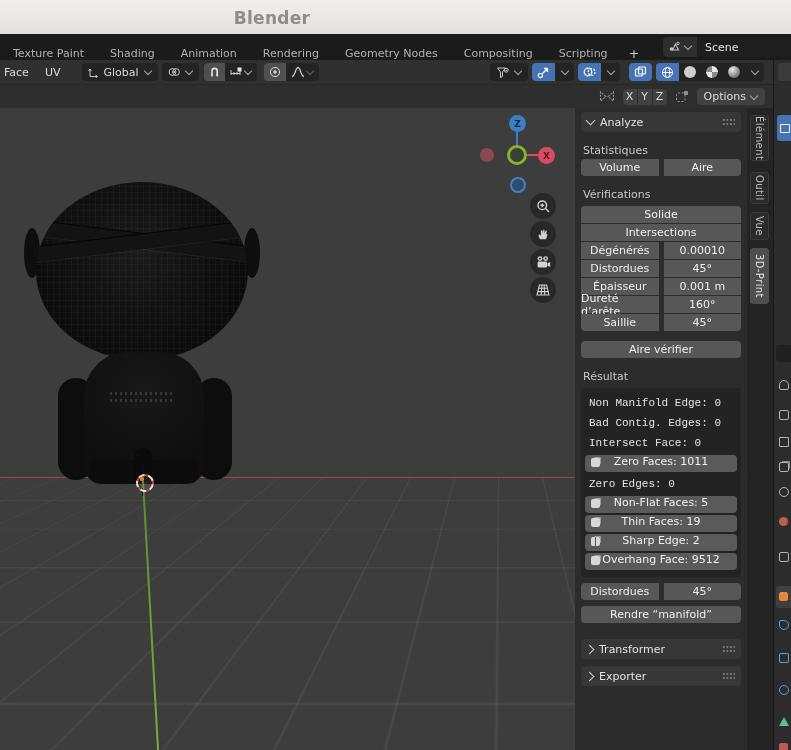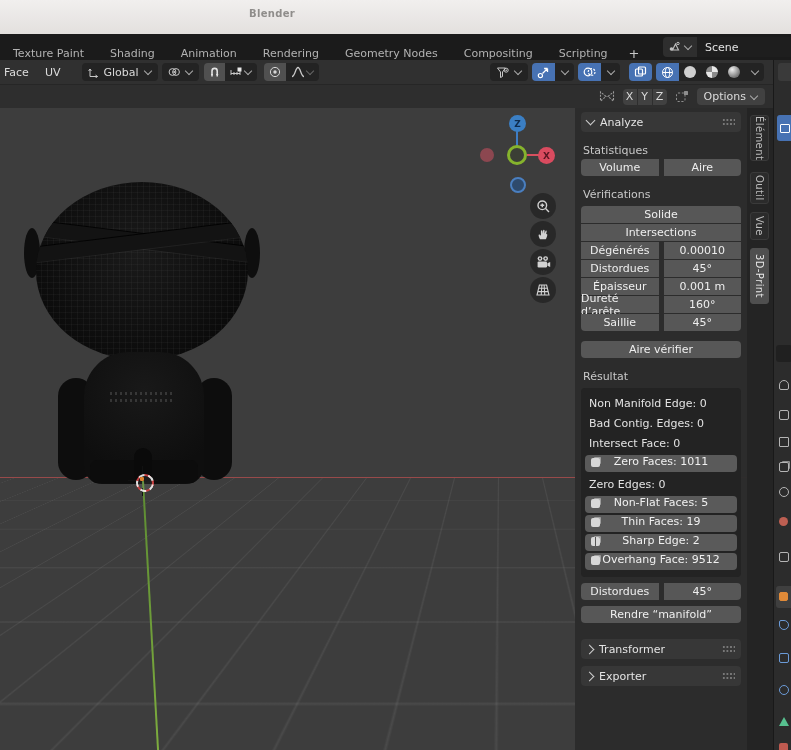--- a/index.html
+++ b/index.html
@@ -4,21 +4,21 @@
 <style>
   html,body{margin:0;padding:0;background:#222;}
   .app{position:relative;width:791px;height:750px;overflow:hidden;
        font-family:"DejaVu Sans",sans-serif;font-size:11px;color:#d6d6d6;
        background:#3d3d3d;user-select:none;}
 
   
   .titlebar{position:absolute;left:0;top:0;width:791px;height:34px;
     background:linear-gradient(#f1efee,#e3e0de);border-bottom:1px solid #b9b5b2;}
   .titlebar .ttl{position:absolute;left:272px;top:8px;transform:translateX(-50%);
-    font-size:10px;font-weight:bold;color:#8f8d8b;letter-spacing:.3px;}
+    font-size:17px;font-weight:bold;color:#8f8d8b;letter-spacing:.3px;}
 
   
   .tabbar{position:absolute;left:0;top:34px;width:791px;height:40px;background:#1b1b1b;
     display:flex;align-items:center;}
   .wtab{padding:0 13px;line-height:26px;color:#b2b2b2;cursor:default;white-space:nowrap;}
   .wtab.plus{padding:0 8px;color:#c8c8c8;font-size:13px;}
   .scenebox{position:absolute;right:0;top:3px;display:flex;height:20px;}
   .scenepill{display:flex;align-items:center;background:#2e2e2e;border-radius:4px 0 0 4px;
     padding:0 5px;gap:2px;}
   .scenefield{width:86px;background:#1e1e1e;color:#e2e2e2;display:flex;align-items:center;
@@ -116,21 +116,21 @@
     background-size:3.6px 4px;}
   .plabel{margin:12px 2px 0;height:14px;color:#c9c9c9;}
   .pbtn{height:17px;background:#575757;display:flex;align-items:center;justify-content:center;
     color:#eeeeee;border-radius:4px;position:relative;}
   .prow{display:flex;gap:5px;margin-top:1px;}
   .prow .pbtn{flex:1;border-radius:0;}
   .prow:first-child{margin-top:0;}
   .r-tl{border-top-left-radius:4px!important;} .r-tr{border-top-right-radius:4px!important;}
   .r-bl{border-bottom-left-radius:4px!important;} .r-br{border-bottom-right-radius:4px!important;}
   .resultbox{margin-top:4px;background:#232323;border-radius:4px;padding:5px 4px;}
-  .rtext{height:20px;display:flex;align-items:center;padding-left:4px;color:#e2e2e2;}
+  .rtext{height:20px;display:flex;align-items:center;padding-left:4px;color:#e2e2e2;font-family:Liberation Mono, monospace;}
   .rbtn{height:17px;background:#5a5a5a;border-radius:4px;margin:2px 0;display:flex;
     align-items:flex-start;justify-content:center;color:#f0f0f0;position:relative;}
   .face-ico{position:absolute;left:6px;top:3px;width:9px;height:9px;border-radius:2px;
     background:#d8d8d8;box-shadow:2px -2px 0 -1px rgba(215,215,215,.55);}
   .face-ico.edge{background:linear-gradient(90deg,#d8d8d8 45%,#555 45% 55%,#d8d8d8 55%);}
 
   
   .tabstrip{position:absolute;left:747px;top:108px;width:26px;height:642px;background:#242424;}
   .vtab{position:absolute;left:3px;width:19px;border:1px solid #3a3a3a;border-radius:3px;
     background:#2b2b2b;color:#bdbdbd;display:flex;align-items:center;justify-content:center;

